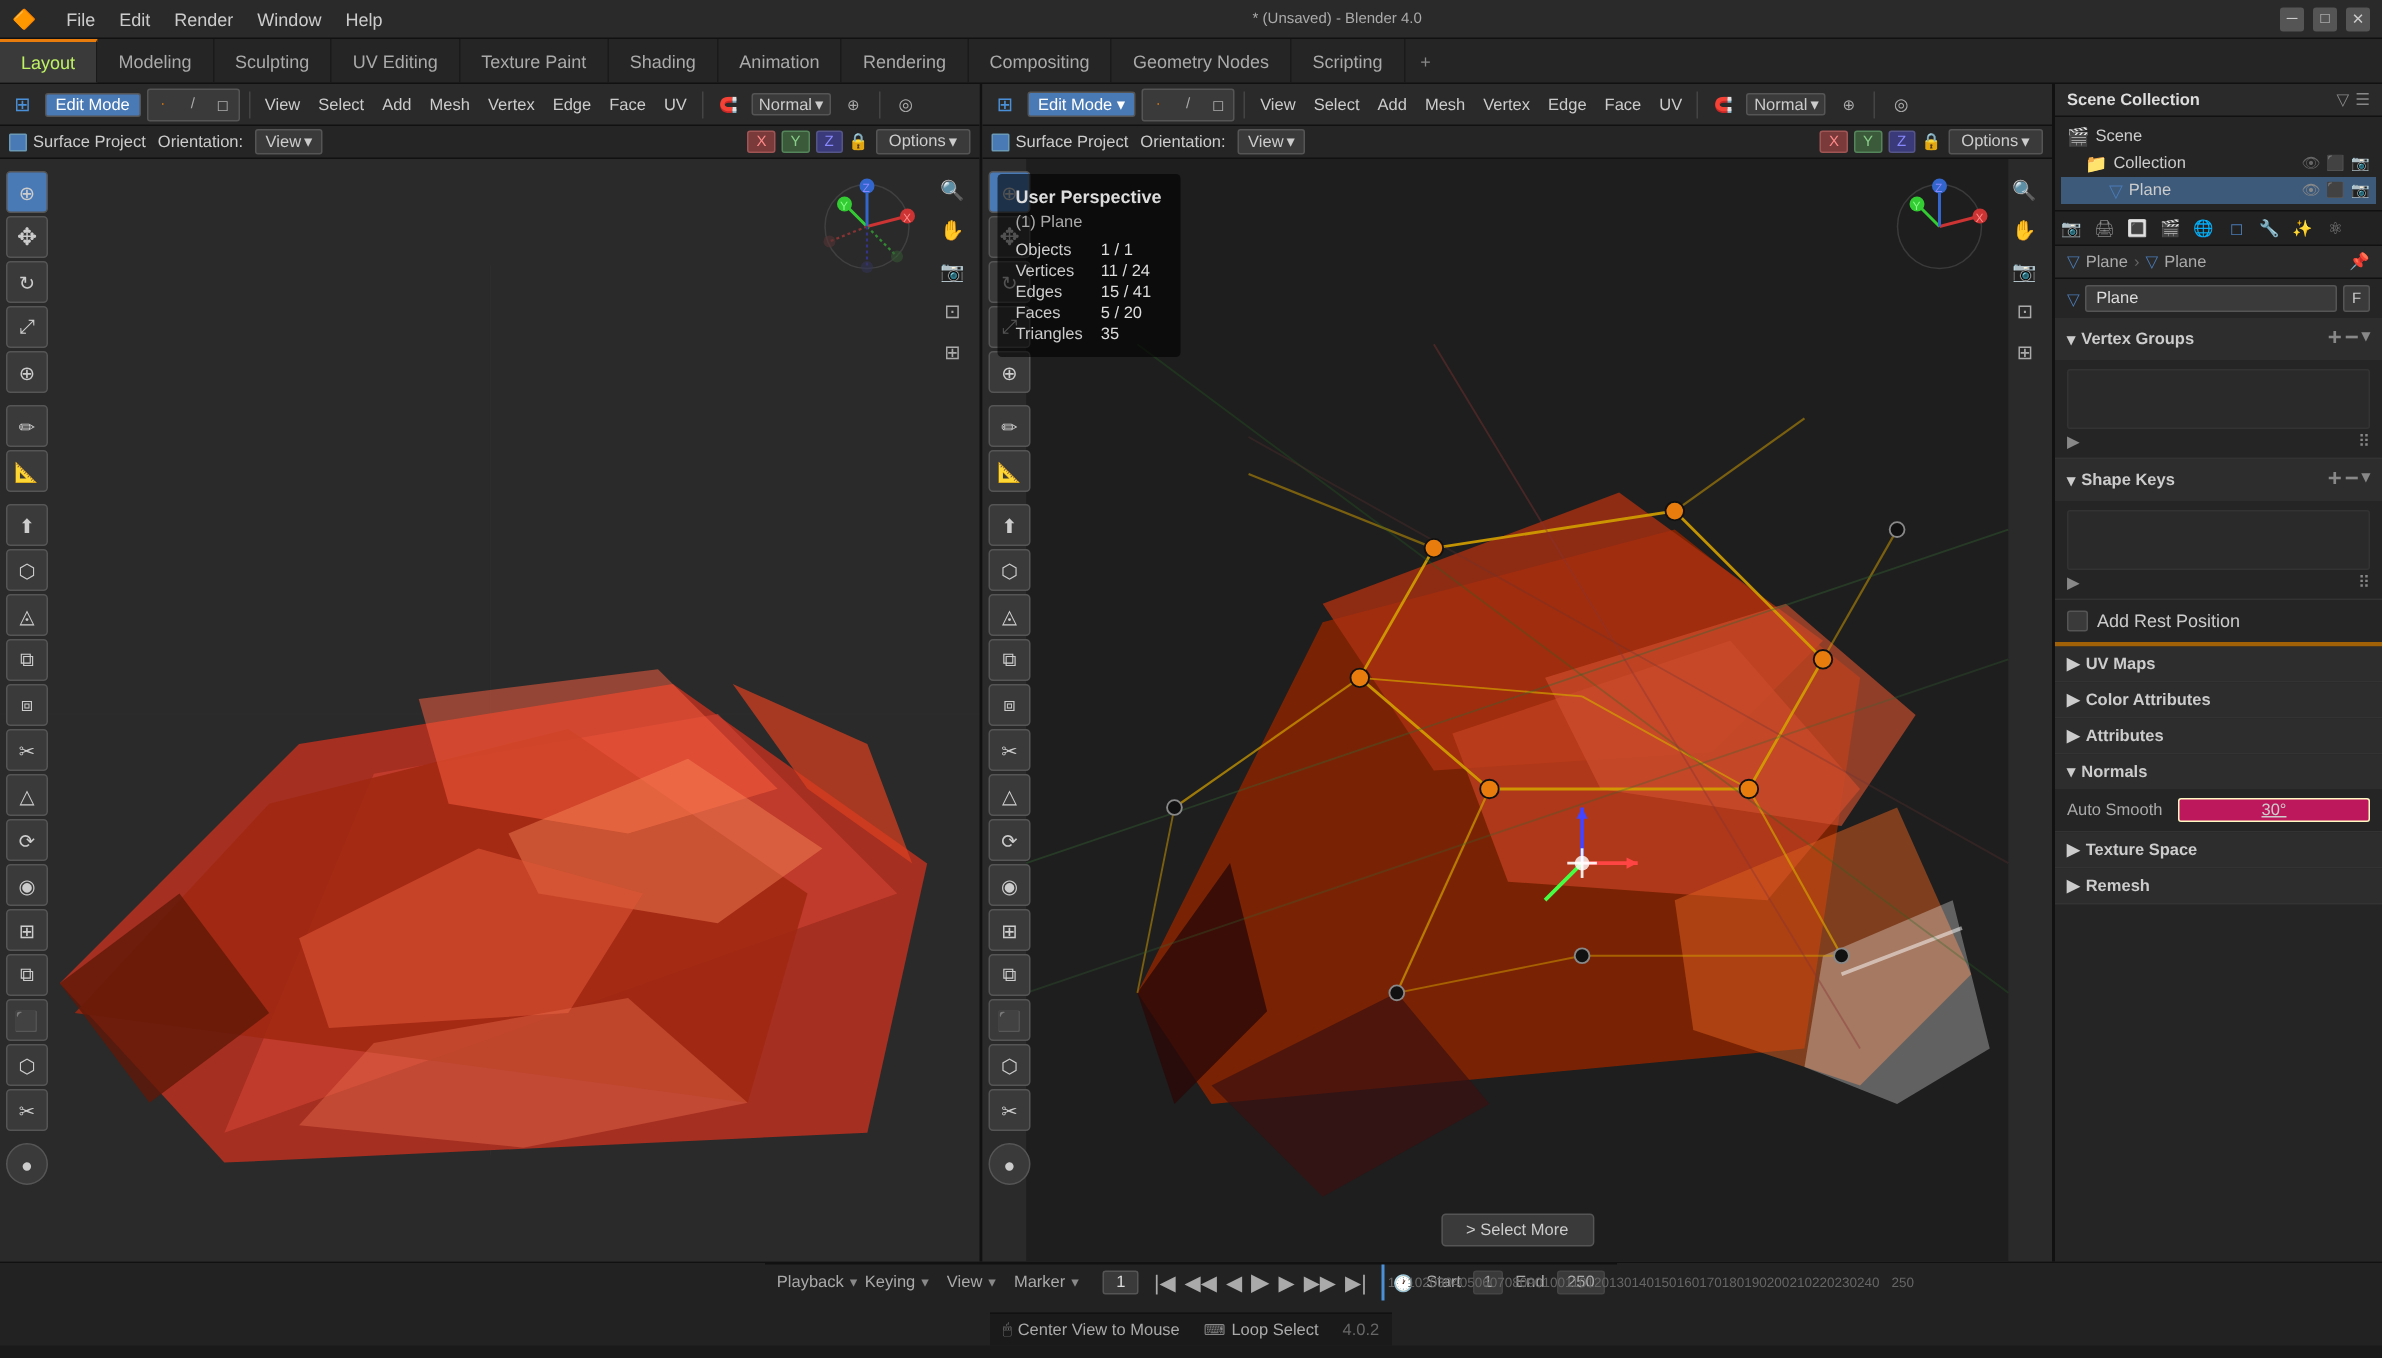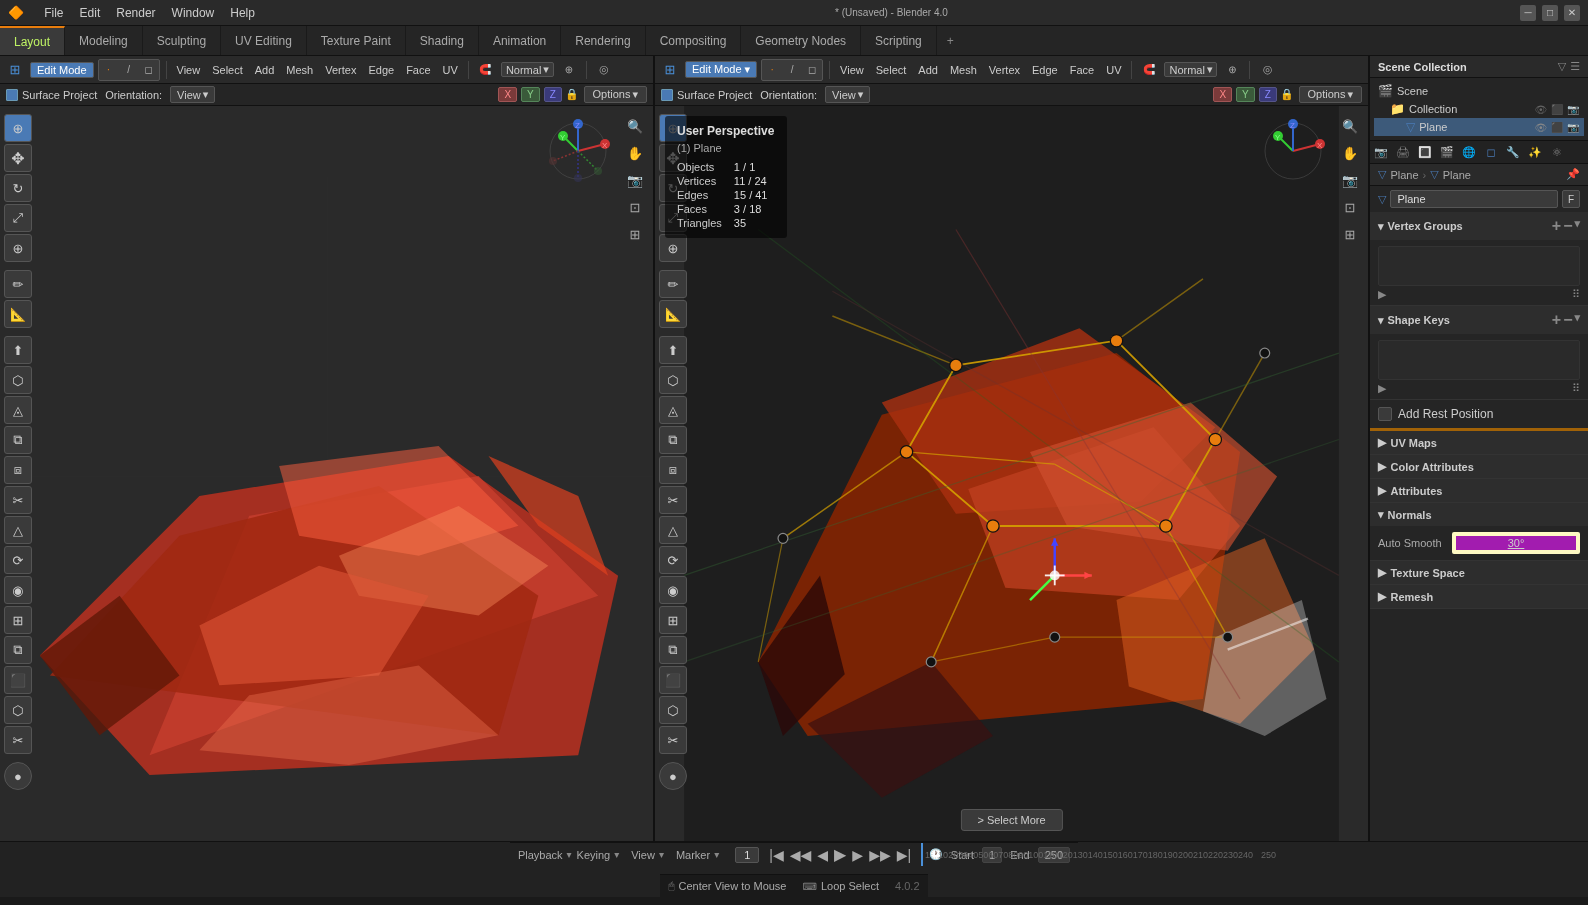--- a/index.html
+++ b/index.html
@@ -82,21 +82,21 @@
     .ol-item .ol-icon { font-size: 12px; }
     .ol-indent { padding-left: 16px; }
 
     .breadcrumb-row { display: flex; align-items: center; gap: 4px; padding: 4px 8px; background: #2a2a2a; border-bottom: 1px solid #111; font-size: 11px; color: #aaa; }
 
     .checkbox-row { display: flex; align-items: center; gap: 6px; padding: 3px 0; }
     .cb { width: 14px; height: 14px; background: #3a3a3a; border: 1px solid #555; border-radius: 2px; display: flex; align-items: center; justify-content: center; cursor: pointer; }
 
     .slider-row { display: flex; align-items: center; gap: 4px; padding: 2px 0; }
     .slider-label { color: #aaa; font-size: 11px; min-width: 70px; }
-    .slider-val { background: #a21caf; border: 4px solid #fef9c3; color: #ccc; font-size: 11px; padding: 1px 6px; border-radius: 2px; flex: 1; text-align: center; text-decoration: underline; }
+    .slider-val { background: #be185d; border: 1px solid #fef9c3; color: #ccc; font-size: 11px; padding: 1px 6px; border-radius: 2px; flex: 1; text-align: center; text-decoration: underline; }
 
     
     .vp-checkbox { display: flex; align-items: center; gap: 4px; }
     .small-cb { width: 12px; height: 12px; background: #4a7ab5; border: 1px solid #6a9ab5; border-radius: 1px; display: inline-block; }
     .rp-icon-btn { width: 22px; height: 22px; display: flex; align-items: center; justify-content: center; cursor: pointer; color: #888; font-size: 11px; }
     .rp-icon-btn.active { color: #e87d0d; }
   </style>
 </head>
 <body>
 
@@ -343,21 +343,21 @@
           <tr>
                 <td>Vertices</td>
                 <td>11 / 24</td>
               </tr>
           <tr>
                 <td>Edges</td>
                 <td>15 / 41</td>
               </tr>
           <tr>
                 <td>Faces</td>
-                <td>3 / 18</td>
+                <td>5 / 20</td>
               </tr>
           <tr>
                 <td>Triangles</td>
                 <td>35</td>
               </tr>
         </tbody>
           </table>
       </div>
 
       

